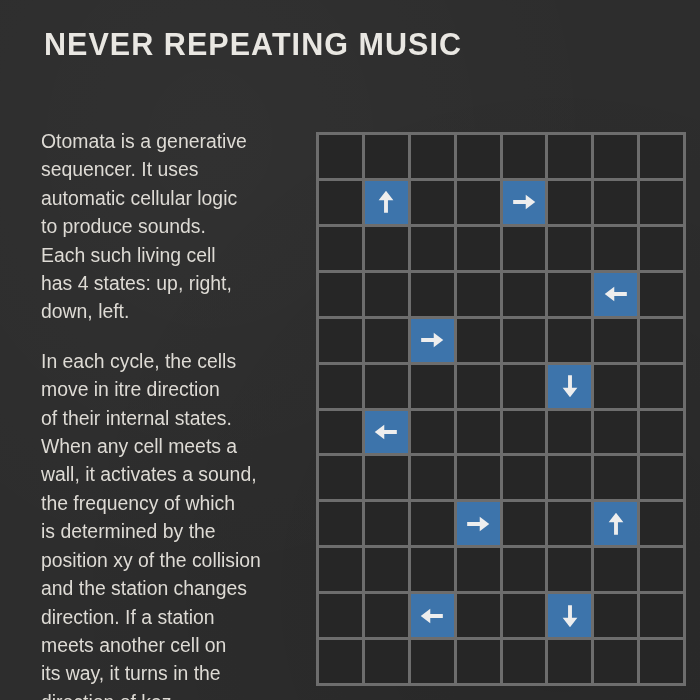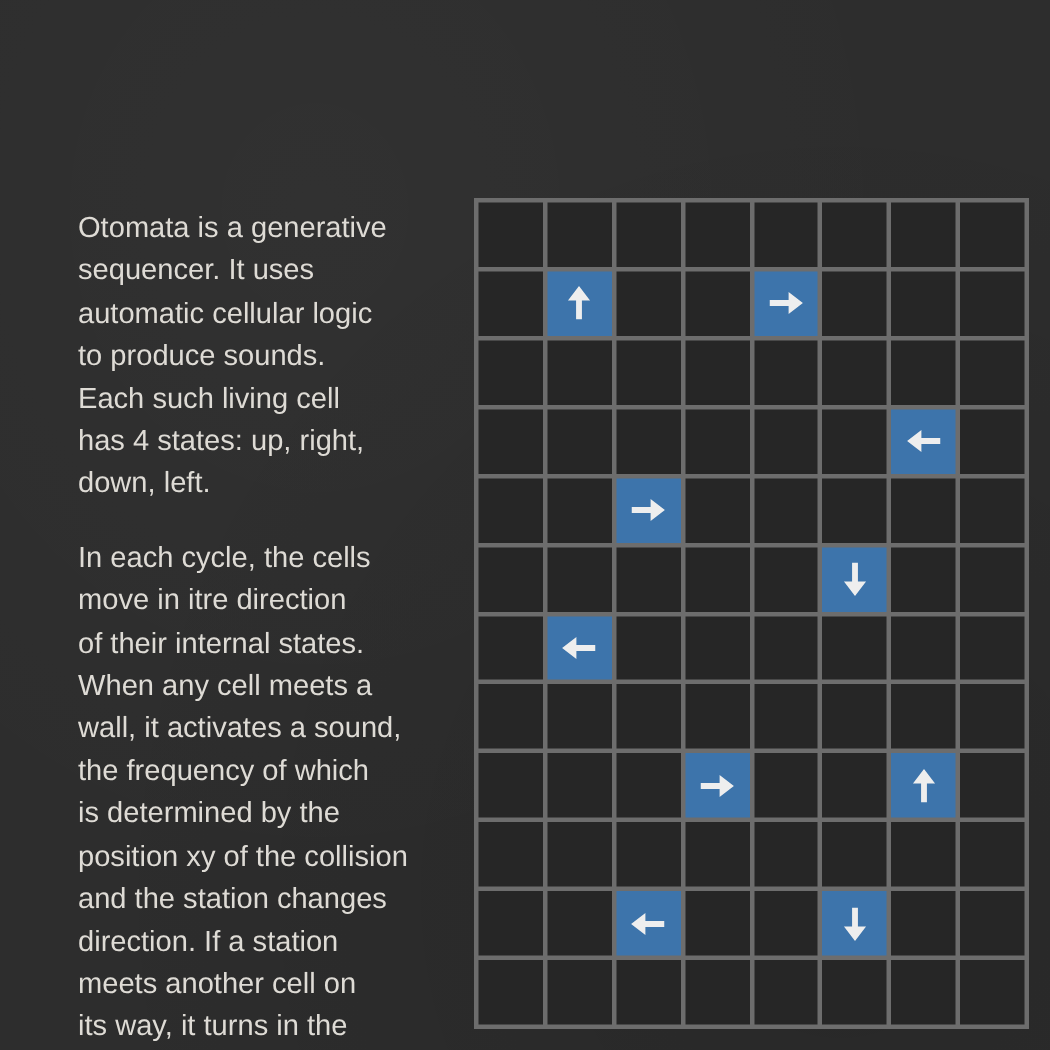--- a/index.html
+++ b/index.html
@@ -47,21 +47,21 @@
     position: absolute;
     left: 41px;
     top: 127px;
     width: 268px;
   }
   .para {
     font-family: "Liberation Sans", sans-serif;
     font-size: 19.4px;
     line-height: 28.4px;
     color: #dedbd5;
-    margin: 11px;
+    margin: 0;
     white-space: pre-line;
   }
   .para + .para {
     margin-top: 21px;
   }
 
   
   #grid-panel {
     position: absolute;
     left: 316px;
@@ -106,20 +106,21 @@
   .arrow-down svg  { transform: rotate(90deg); }
   .arrow-left svg  { transform: rotate(180deg); }
   .arrow-right svg { transform: rotate(0deg); }
 </style>
 </head>
 <body>
 
 <div id="poster">
 
   <div id="title-block">
+    <div class="title-line">NEVER REPEATING MUSIC</div>
   </div>
 
   <div id="body-copy">
     <p class="para">Otomata is a generative
 sequencer. It uses
 automatic cellular logic
 to produce sounds.
 Each such living cell
 has 4 states: up, right,
 down, left.</p>

